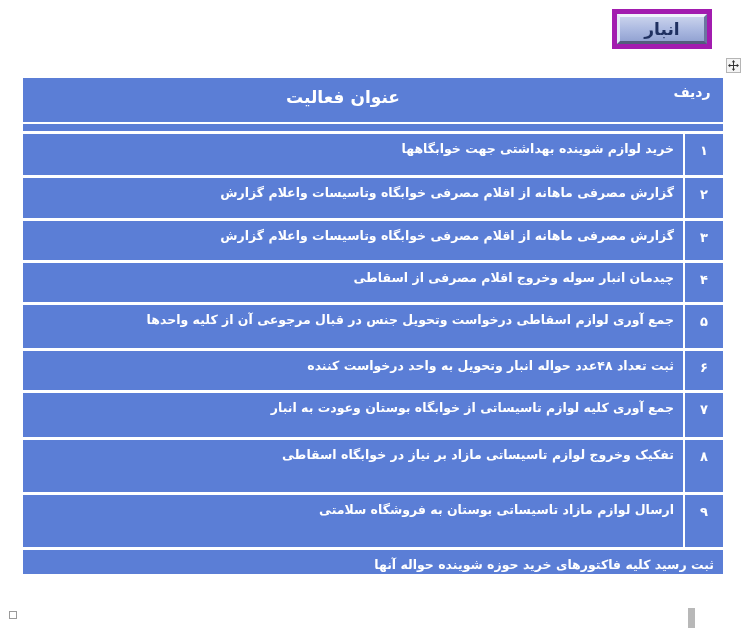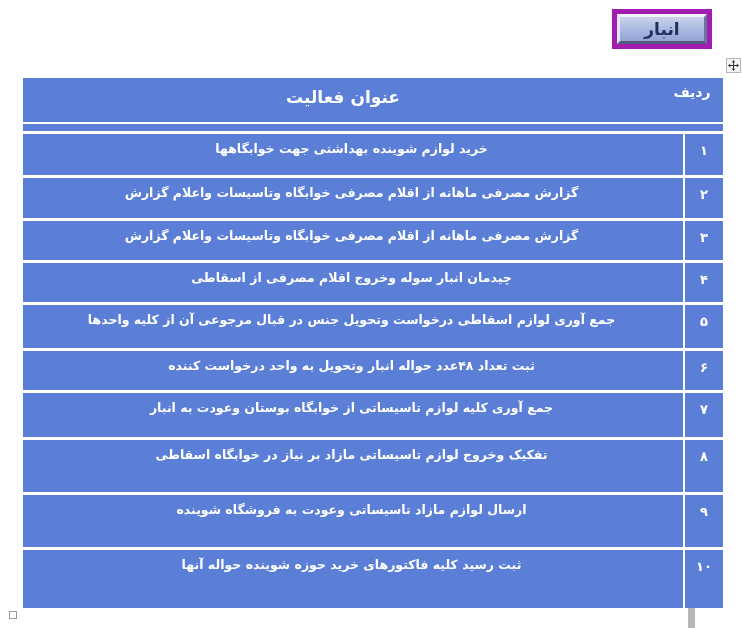--- a/index.html
+++ b/index.html
@@ -50,21 +50,21 @@
   .trow:last-child{margin-bottom:0;}
   .cell-num{
     width:38px;flex:0 0 38px;background:var(--blue);
     color:#fff;font-weight:bold;font-size:13px;
     text-align:center;padding-top:9px;box-sizing:border-box;
   }
   .cell-activity{
     flex:1;background:var(--blue);
     color:#fff;font-weight:bold;font-size:12.5px;
     padding:7px 9px 0 6px;box-sizing:border-box;line-height:1.35;
-    text-align:center;
+    text-align:right;
   }
   
   .anchor-square{
     position:absolute;left:9px;top:611px;width:8px;height:8px;
     border:1px solid #9a9a9a;background:#fff;box-sizing:border-box;
   }
   .scrollbar-strip{
     position:absolute;left:688px;top:608px;width:7px;height:20px;
     background:#b8b8b8;
   }
@@ -137,24 +137,23 @@
     <div class="cell-activity">جمع آوری کلیه لوازم تاسیساتی از خوابگاه بوستان وعودت به انبار</div>
   </div>
 
   <div class="trow">
     <div class="cell-num" style="min-height:52px">۸</div>
     <div class="cell-activity">تفکیک وخروج لوازم تاسیساتی مازاد بر نیاز در خوابگاه اسقاطی</div>
   </div>
 
   <div class="trow">
     <div class="cell-num" style="min-height:52px">۹</div>
-    <div class="cell-activity">ارسال لوازم مازاد تاسیساتی وعودت به فروشگاه شوینده</div>
+    <div class="cell-activity">ارسال لوازم مازاد تاسیساتی بوستان به فروشگاه سلامتی</div>
   </div>
 
   <div class="trow">
-    <div class="cell-num" style="min-height:58px">۱۰</div>
     <div class="cell-activity">ثبت رسید کلیه فاکتورهای خرید حوزه شوینده حواله آنها</div>
   </div>
 
 </div>
 
 <div class="anchor-square"></div>
 <div class="scrollbar-strip"></div>
 
 </body></html>

